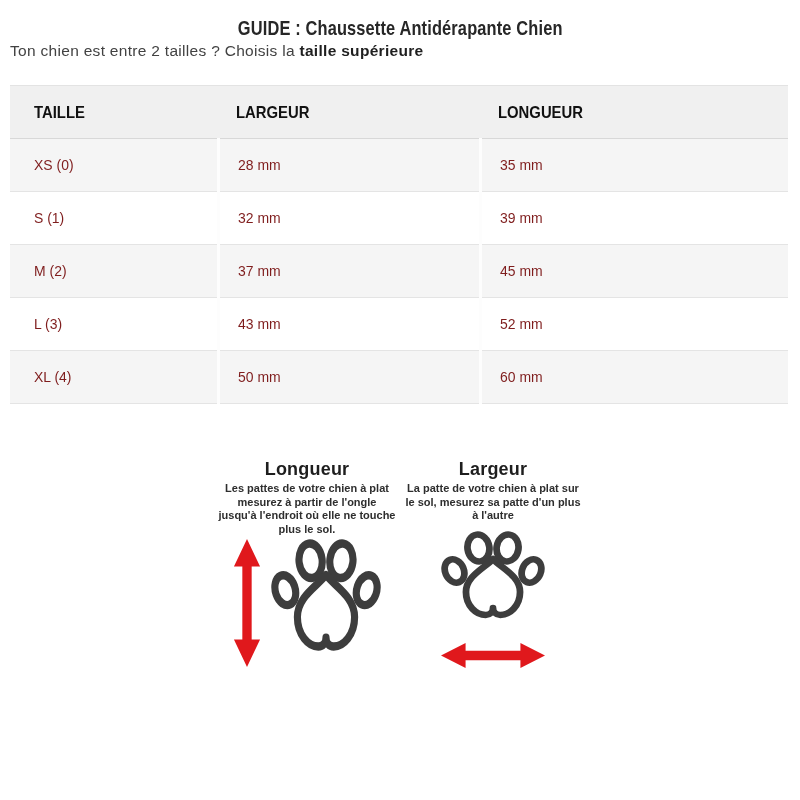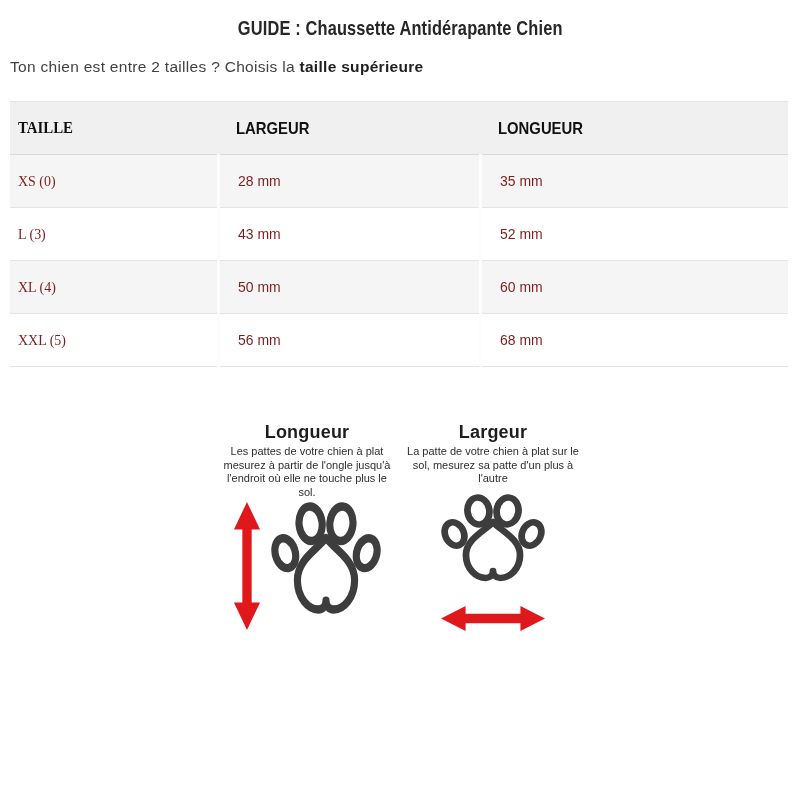--- a/index.html
+++ b/index.html
@@ -25,21 +25,21 @@
     transform-origin: 50% 50%;
     font-size: 21px;
     font-weight: 700;
     letter-spacing: 0.2px;
     color: #272727;
     white-space: nowrap;
   }
 
   
   .subtitle {
-    margin: 22px 0 0 10px;
+    margin: 6px 0 0 10px;
     font-size: 15.5px;
     color: #424242;
     letter-spacing: 0.3px;
   }
   .subtitle strong { color: #1f1f1f; font-weight: 700; }
 
   
   table.size-table {
     width: 778px;
     margin: 25px 0 0 10px;
@@ -48,21 +48,21 @@
   }
   .size-table col.c1 { width: 208px; }
   .size-table col.c2 { width: 262px; }
   .size-table col.c3 { width: 308px; }
   .size-table th, .size-table td {
     height: 53px;
     vertical-align: middle;
     text-align: left;
     padding-left: 18px;
   }
-  .size-table th:first-child, .size-table td:first-child { padding-left: 8px; font-family: Liberation Serif, serif; }
+  .size-table th:first-child, .size-table td:first-child { padding-left: 24px; }
   .size-table thead th {
     background: #f0f0f0;
     font-size: 16.5px;
     font-weight: 700;
     color: #111111;
     border-top: 1px solid #e3e3e3;
     border-bottom: 1px solid #d8d8d8;
   }
   .size-table tbody td {
     font-size: 15.5px;
@@ -91,21 +91,21 @@
   .measure-col { width: 178px; text-align: center; }
   .measure-heading {
     font-size: 18px;
     font-weight: 700;
     color: #1e1e1e;
     letter-spacing: 0.2px;
   }
   .measure-desc {
     margin-top: 2px;
     font-size: 11px;
-    font-weight: 400;
+    font-weight: 700;
     line-height: 13.5px;
     color: #2e2e2e;
   }
   .paw-row {
     margin-top: 3px;
     display: flex;
     justify-content: center;
     align-items: stretch;
     gap: 10px;
   }
@@ -140,33 +140,38 @@
         <th><span class="cond">LONGUEUR</span></th>
       </tr>
     </thead>
     <tbody>
       <tr>
         <td><span class="cond">XS (0)</span></td>
         <td><span class="cond">28 mm</span></td>
         <td><span class="cond">35 mm</span></td>
       </tr>
       <tr>
+        <td><span class="cond">S (1)</span></td>
+        <td><span class="cond">32 mm</span></td>
+        <td><span class="cond">39 mm</span></td>
+      </tr>
+      <tr>
+        <td><span class="cond">M (2)</span></td>
+        <td><span class="cond">37 mm</span></td>
+        <td><span class="cond">45 mm</span></td>
+      </tr>
+      <tr>
         <td><span class="cond">L (3)</span></td>
         <td><span class="cond">43 mm</span></td>
         <td><span class="cond">52 mm</span></td>
       </tr>
       <tr>
         <td><span class="cond">XL (4)</span></td>
         <td><span class="cond">50 mm</span></td>
         <td><span class="cond">60 mm</span></td>
-      </tr>
-      <tr>
-        <td><span class="cond">XXL (5)</span></td>
-        <td><span class="cond">56 mm</span></td>
-        <td><span class="cond">68 mm</span></td>
       </tr>
     </tbody>
   </table>
 
   <div class="measure-section">
 
     <div class="measure-col">
       <div class="measure-heading">Longueur</div>
       <p class="measure-desc">Les pattes de votre chien à plat mesurez à partir de l'ongle jusqu'à l'endroit où elle ne touche plus le sol.</p>
       <div class="paw-row">

